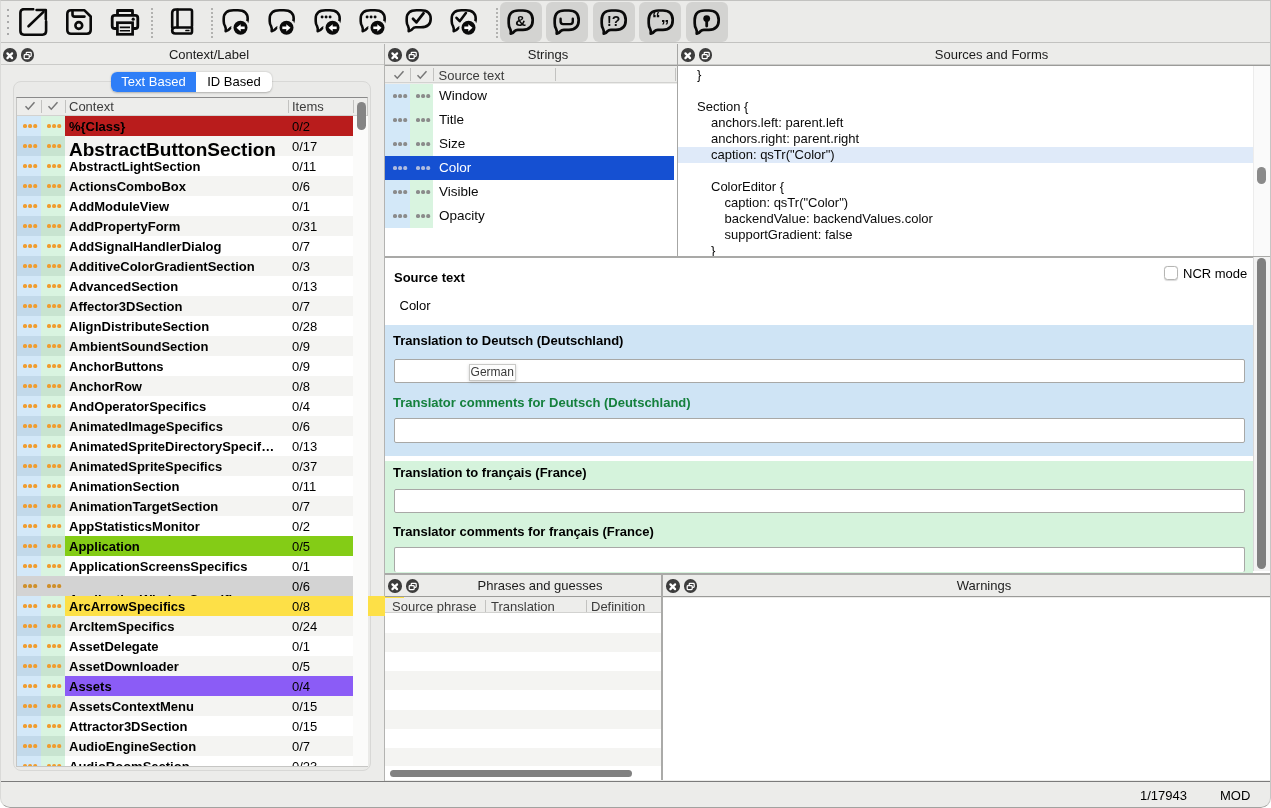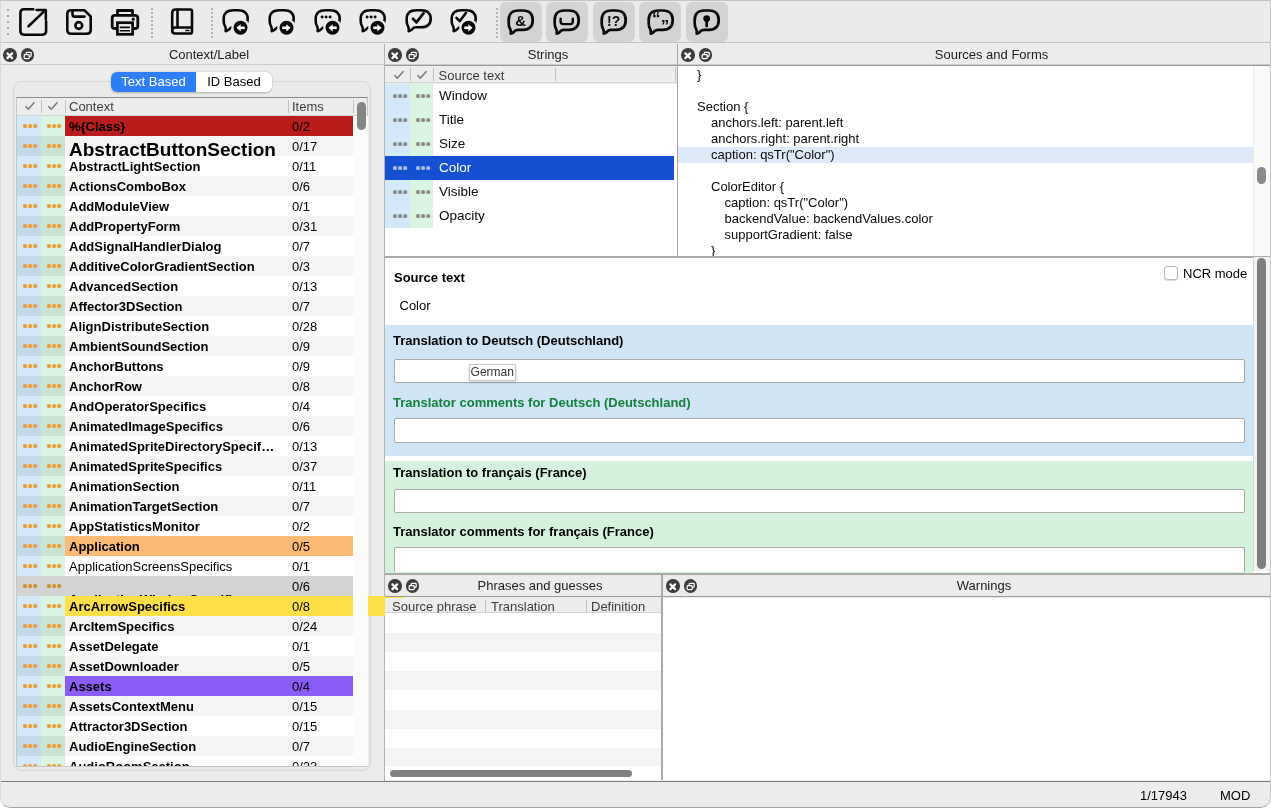--- a/index.html
+++ b/index.html
@@ -330,34 +330,34 @@
       <div class="abs" style="left:275px;top:2.5px;font-size:13px;color:#000;">0/7</div>
     </div>
 <div class="abs" style="left:17px;top:516px;width:350px;height:20px;background:#ffffff;overflow:hidden;">
       <div class="abs" style="left:0;top:0;width:24px;height:20px;background:#d3e8f8;"></div>
       <div class="abs" style="left:24px;top:0;width:23.5px;height:20px;background:#d9f4e0;"></div>
       <div class="dot3 o" style="left:6.4px;top:8.2px;"></div>
       <div class="dot3 o" style="left:30.4px;top:8.2px;"></div>
       <div class="abs" style="left:52px;top:2.5px;font-size:13px;font-weight:bold;color:#000;white-space:nowrap;">AppStatisticsMonitor</div>
       <div class="abs" style="left:275px;top:2.5px;font-size:13px;color:#000;">0/2</div>
     </div>
-<div class="abs" style="left:17px;top:536px;width:350px;height:20px;background:#fdba74;overflow:hidden;">
+<div class="abs" style="left:17px;top:536px;width:350px;height:20px;background:#84cc16;overflow:hidden;">
       <div class="abs" style="left:0;top:0;width:24px;height:20px;background:#c2d9ea;"></div>
       <div class="abs" style="left:24px;top:0;width:23.5px;height:20px;background:#c8e4d0;"></div>
       <div class="dot3 o" style="left:6.4px;top:8.2px;"></div>
       <div class="dot3 o" style="left:30.4px;top:8.2px;"></div>
       <div class="abs" style="left:52px;top:2.5px;font-size:13px;font-weight:bold;color:#000;white-space:nowrap;">Application</div>
       <div class="abs" style="left:275px;top:2.5px;font-size:13px;color:#000;">0/5</div>
     </div>
 <div class="abs" style="left:17px;top:556px;width:350px;height:20px;background:#ffffff;overflow:hidden;">
       <div class="abs" style="left:0;top:0;width:24px;height:20px;background:#d3e8f8;"></div>
       <div class="abs" style="left:24px;top:0;width:23.5px;height:20px;background:#d9f4e0;"></div>
       <div class="dot3 o" style="left:6.4px;top:8.2px;"></div>
       <div class="dot3 o" style="left:30.4px;top:8.2px;"></div>
-      <div class="abs" style="left:52px;top:2.5px;font-size:13px;font-weight:normal;color:#000;white-space:nowrap;">ApplicationScreensSpecifics</div>
+      <div class="abs" style="left:52px;top:2.5px;font-size:13px;font-weight:bold;color:#000;white-space:nowrap;">ApplicationScreensSpecifics</div>
       <div class="abs" style="left:275px;top:2.5px;font-size:13px;color:#000;">0/1</div>
     </div>
 <div class="abs" style="left:17px;top:576px;width:350px;height:20px;background:#d3d3d3;overflow:hidden;">
       <div class="abs" style="left:0;top:0;width:24px;height:20px;background:#d3d3d3;"></div>
       <div class="abs" style="left:24px;top:0;width:23.5px;height:20px;background:#d3d3d3;"></div>
       <div class="dot3 od" style="left:6.4px;top:8.2px;"></div>
       <div class="dot3 od" style="left:30.4px;top:8.2px;"></div>
       <div class="abs" style="left:52px;top:16px;font-size:13px;font-weight:bold;color:#000;white-space:nowrap;">ApplicationWindowSpecifics</div>
       <div class="abs" style="left:275px;top:2.5px;font-size:13px;color:#000;">0/6</div>
     </div>

